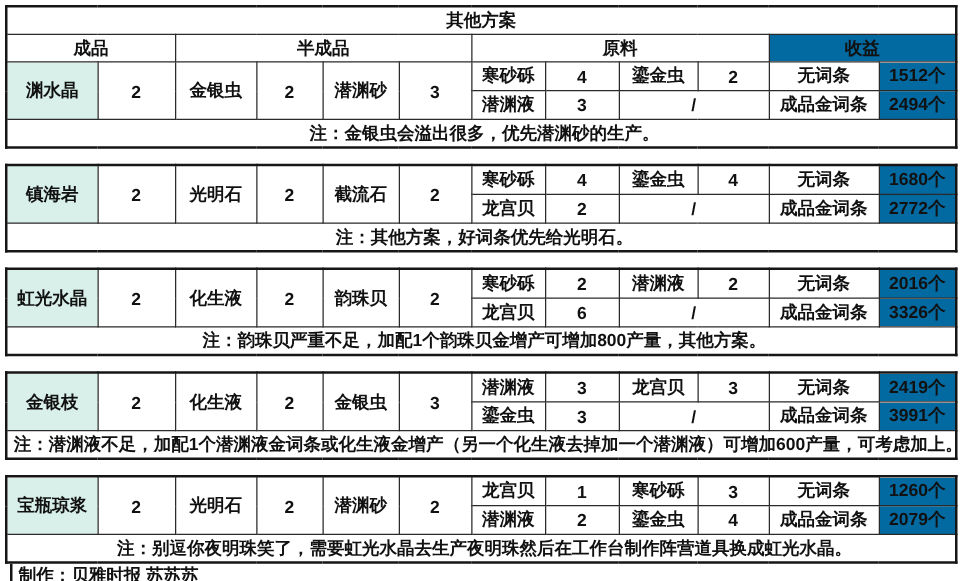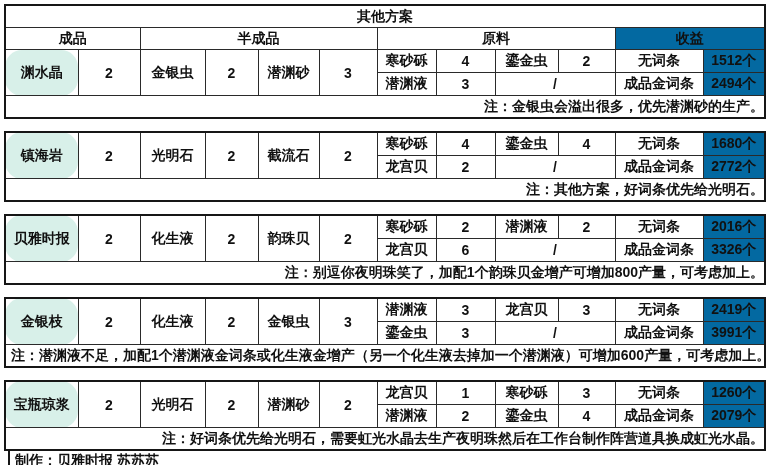--- a/index.html
+++ b/index.html
@@ -15,22 +15,22 @@
   }
   td{
     border:1px solid #2a2a2a;
     text-align:center;vertical-align:middle;
     font-size:14px;font-weight:700;
     padding:0;overflow:hidden;white-space:nowrap;
   }
   tr.title-row td{height:21px;}
   tr.header-row td{height:21px;}
   tr.data-row td{height:22px;}
-  tr.note-row td{height:21px;text-align:right;padding-left:5px;}
-  .teal{background:#d8f0e9;border-radius:17px;}
+  tr.note-row td{height:21px;text-align:center;padding-left:5px;}
+  .teal{background:#d8f0e9;}
   .pink{background:#0369a1;}
   .gap{height:12px;}
   .footer{
     margin-left:4px;height:19px;line-height:19px;
     border-left:2px solid #161616;
     padding-left:5px;font-size:14px;font-weight:700;
   }
 </style>
 </head>
 <body>
@@ -146,42 +146,42 @@
         <col style="width:58px">
         <col style="width:59px">
         <col style="width:59px">
       <col style="width:63px">
         <col style="width:57px">
         <col style="width:88px">
         <col style="width:62px">
     </colgroup>
     <tbody>
         <tr class="data-row">
-      <td rowspan="2" class="teal">贝雅时报</td>
+      <td rowspan="2" class="teal">虹光水晶</td>
       <td rowspan="2">2</td>
       <td rowspan="2">化生液</td>
       <td rowspan="2">2</td>
       <td rowspan="2">韵珠贝</td>
       <td rowspan="2">2</td>
       <td>寒砂砾</td>
       <td>2</td>
       <td>潜渊液</td>
       <td>2</td>
       <td>无词条</td>
       <td class="pink">2016个</td>
     </tr>
     <tr class="data-row">
       <td>龙宫贝</td>
       <td>6</td>
       <td colspan="2">/</td>
       <td>成品金词条</td>
       <td class="pink">3326个</td>
     </tr>
     <tr class="note-row">
-      <td colspan="12">注：别逗你夜明珠笑了，加配1个韵珠贝金增产可增加800产量，可考虑加上。</td>
+      <td colspan="12">注：韵珠贝严重不足，加配1个韵珠贝金增产可增加800产量，其他方案。</td>
     </tr>
   </tbody>
     </table>
 
   <div class="gap"></div>
 
   <table>
     <colgroup>
       <col style="width:73px">
         <col style="width:62px">
@@ -258,20 +258,20 @@
     </tr>
     <tr class="data-row">
       <td>潜渊液</td>
       <td>2</td>
       <td>鎏金虫</td>
       <td>4</td>
       <td>成品金词条</td>
       <td class="pink">2079个</td>
     </tr>
     <tr class="note-row">
-      <td colspan="12">注：好词条优先给光明石，需要虹光水晶去生产夜明珠然后在工作台制作阵营道具换成虹光水晶。</td>
+      <td colspan="12">注：别逗你夜明珠笑了，需要虹光水晶去生产夜明珠然后在工作台制作阵营道具换成虹光水晶。</td>
     </tr>
   </tbody>
     </table>
 
   <div class="footer">制作：贝雅时报 苏苏苏</div>
 
 </div>
 
 </body></html>

